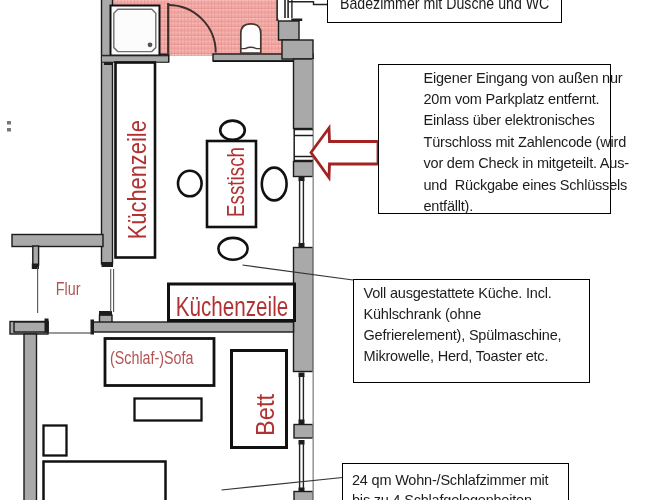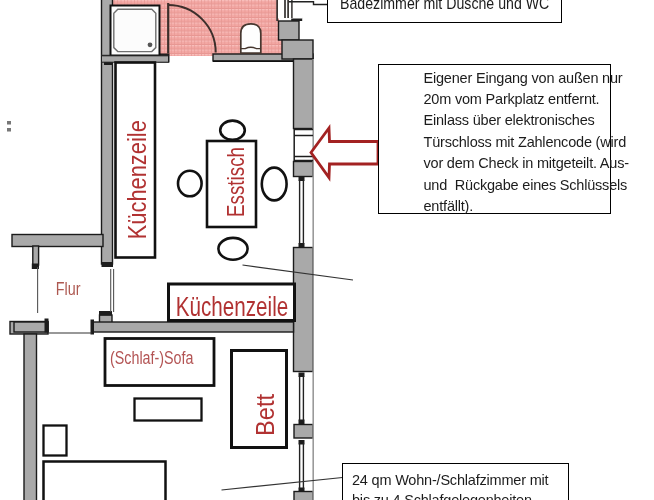--- a/index.html
+++ b/index.html
@@ -165,20 +165,28 @@
     Eigener Eingang von außen nur<br>
     20m vom Parkplatz entfernt.<br>
     Einlass über elektronisches<br>
     Türschloss mit Zahlencode (wird<br>
     vor dem Check in mitgeteilt. Aus-<br>
     und&nbsp; Rückgabe eines Schlüssels<br>
     entfällt).
   </div>
 </div>
 
+<div class="tb" id="b3" style="left:352.5px;top:279px;width:237.5px;height:103.5px;">
+  <div style="position:absolute;left:10px;top:2.5px;font-size:14.5px;letter-spacing:-0.2px;line-height:21.3px;">
+    Voll ausgestattete Küche. Incl.<br>
+    Kühlschrank (ohne<br>
+    Gefrierelement), Spülmaschine,<br>
+    Mikrowelle, Herd, Toaster etc.
+  </div>
+</div>
 
 <div class="tb" id="b4" style="left:342px;top:463px;width:227px;height:60px;">
   <div style="position:absolute;left:9px;top:5.5px;font-size:14.5px;letter-spacing:-0.2px;line-height:20.5px;">
     24 qm Wohn-/Schlafzimmer mit<br>
     bis zu 4 Schlafgelegenheiten
   </div>
 </div>
 
 </div>
 

